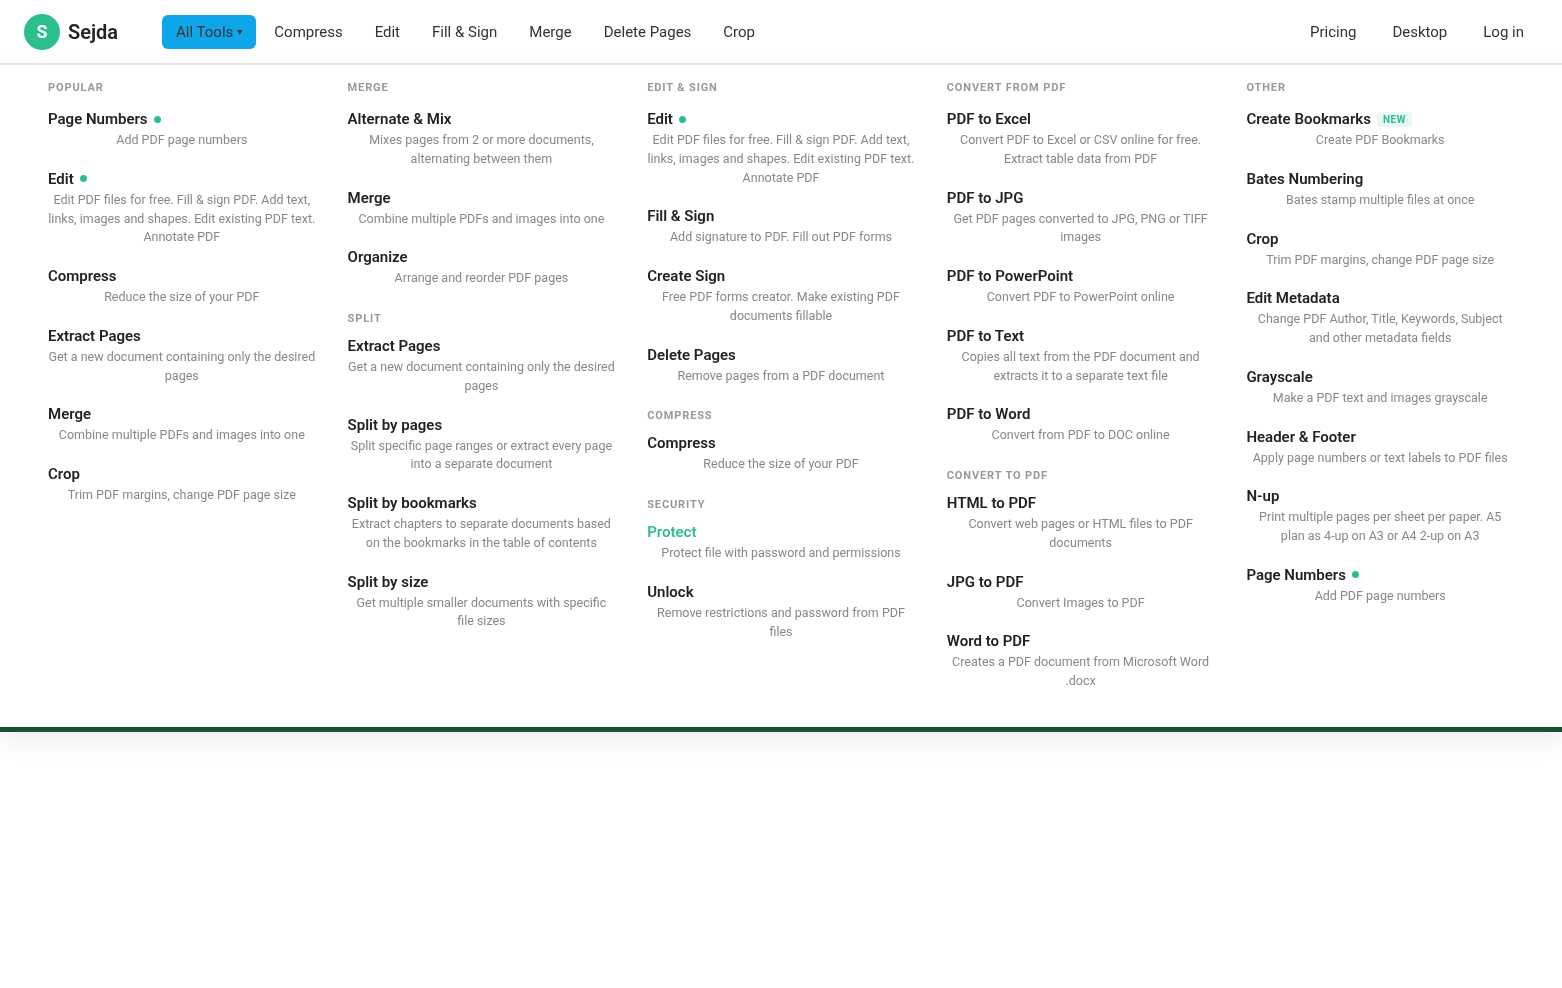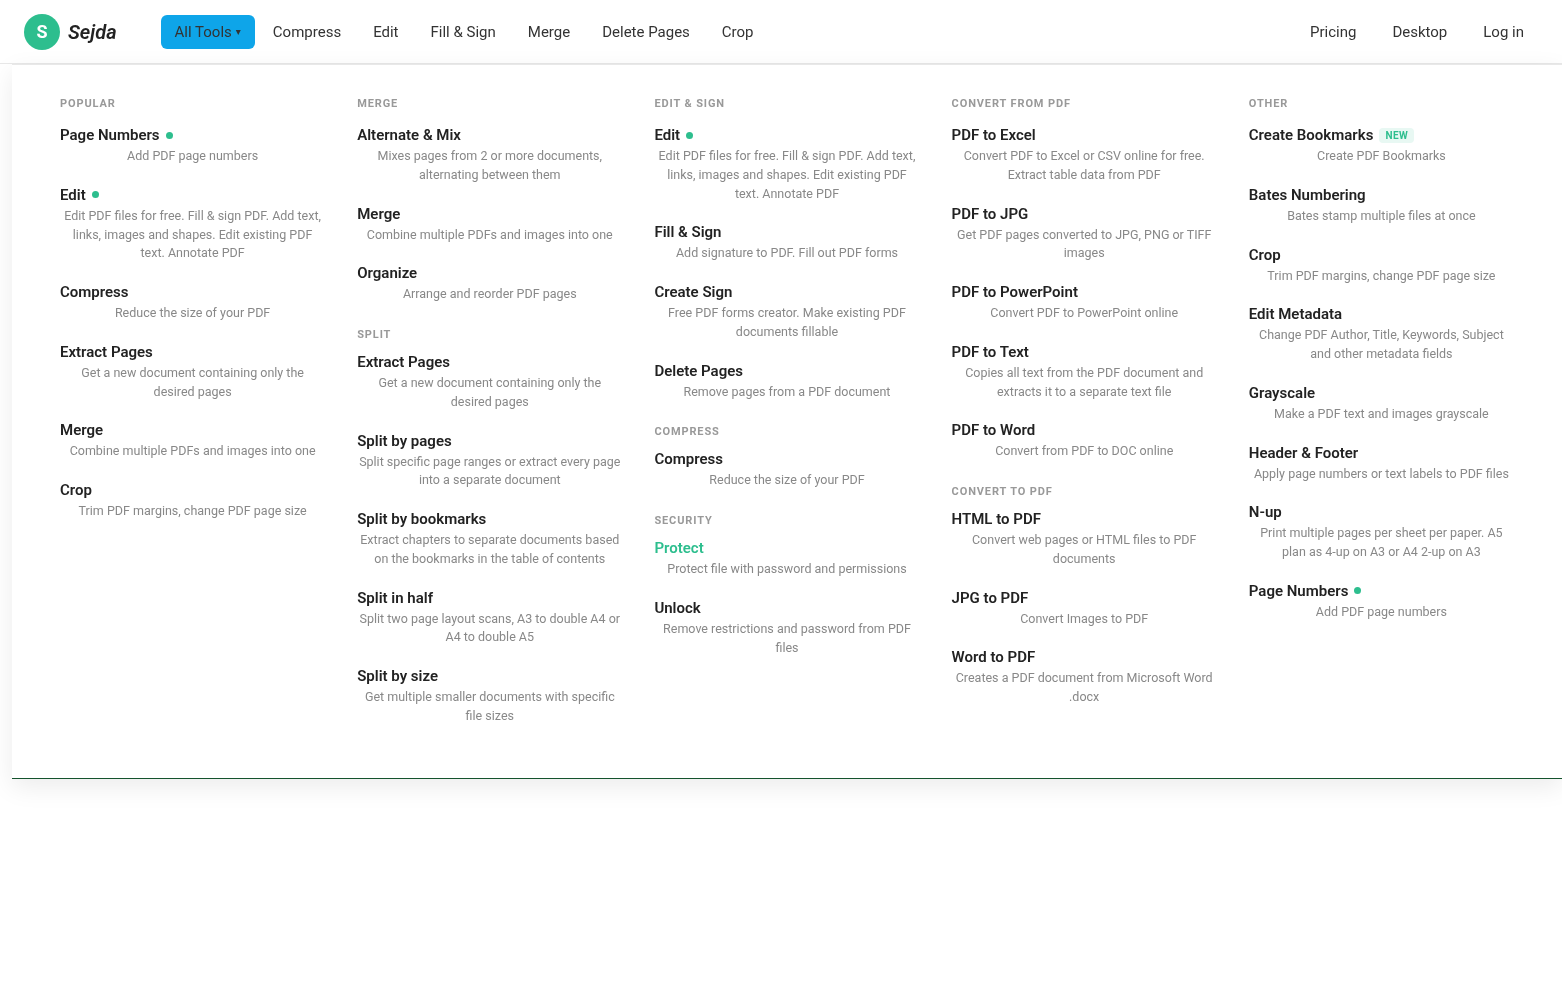--- a/index.html
+++ b/index.html
@@ -29,21 +29,20 @@
       align-items: center;
       justify-content: center;
       color: white;
       font-weight: bold;
       font-size: 18px;
     }
     .logo-text {
       font-size: 20px;
       font-weight: 600;
       color: #222;
-      font-style: italic;
     }
     .nav-main {
       display: flex;
       align-items: center;
       gap: 4px;
       flex: 1;
     }
     .nav-item {
       padding: 8px 14px;
       border-radius: 6px;
@@ -73,26 +72,26 @@
       border-radius: 6px;
       cursor: pointer;
       font-size: 15px;
       color: #333;
     }
 
     
     .dropdown-panel {
       position: absolute;
       top: 64px;
-      left: 12px;
+      left: 0;
       right: 0;
       background: #fff;
       border-top: 1px solid #e8e8e8;
-      border-bottom: 1px solid #14532d;
-      padding: 32px 48px;
+      border-bottom: 5px solid #14532d;
+      padding: 16px 48px;
       display: grid;
       grid-template-columns: 1fr 1fr 1fr 1fr 1fr;
       gap: 0 32px;
       z-index: 100;
       box-shadow: 0 8px 24px rgba(0,0,0,0.08);
     }
 
     .col-section { }
     .section-title {
       font-size: 11px;
@@ -250,24 +249,20 @@
     <div class="menu-item">
       <div class="menu-item-title">Split by pages</div>
       <div class="menu-item-desc">Split specific page ranges or extract every page into a separate document</div>
     </div>
 
     <div class="menu-item">
       <div class="menu-item-title">Split by bookmarks</div>
       <div class="menu-item-desc">Extract chapters to separate documents based on the bookmarks in the table of contents</div>
     </div>
 
-    <div class="menu-item">
-      <div class="menu-item-title">Split in half</div>
-      <div class="menu-item-desc">Split two page layout scans, A3 to double A4 or A4 to double A5</div>
-    </div>
 
     <div class="menu-item">
       <div class="menu-item-title">Split by size</div>
       <div class="menu-item-desc">Get multiple smaller documents with specific file sizes</div>
     </div>
   </div>
 
   <div class="col-section">
     <div class="section-title">EDIT &amp; SIGN</div>
 

